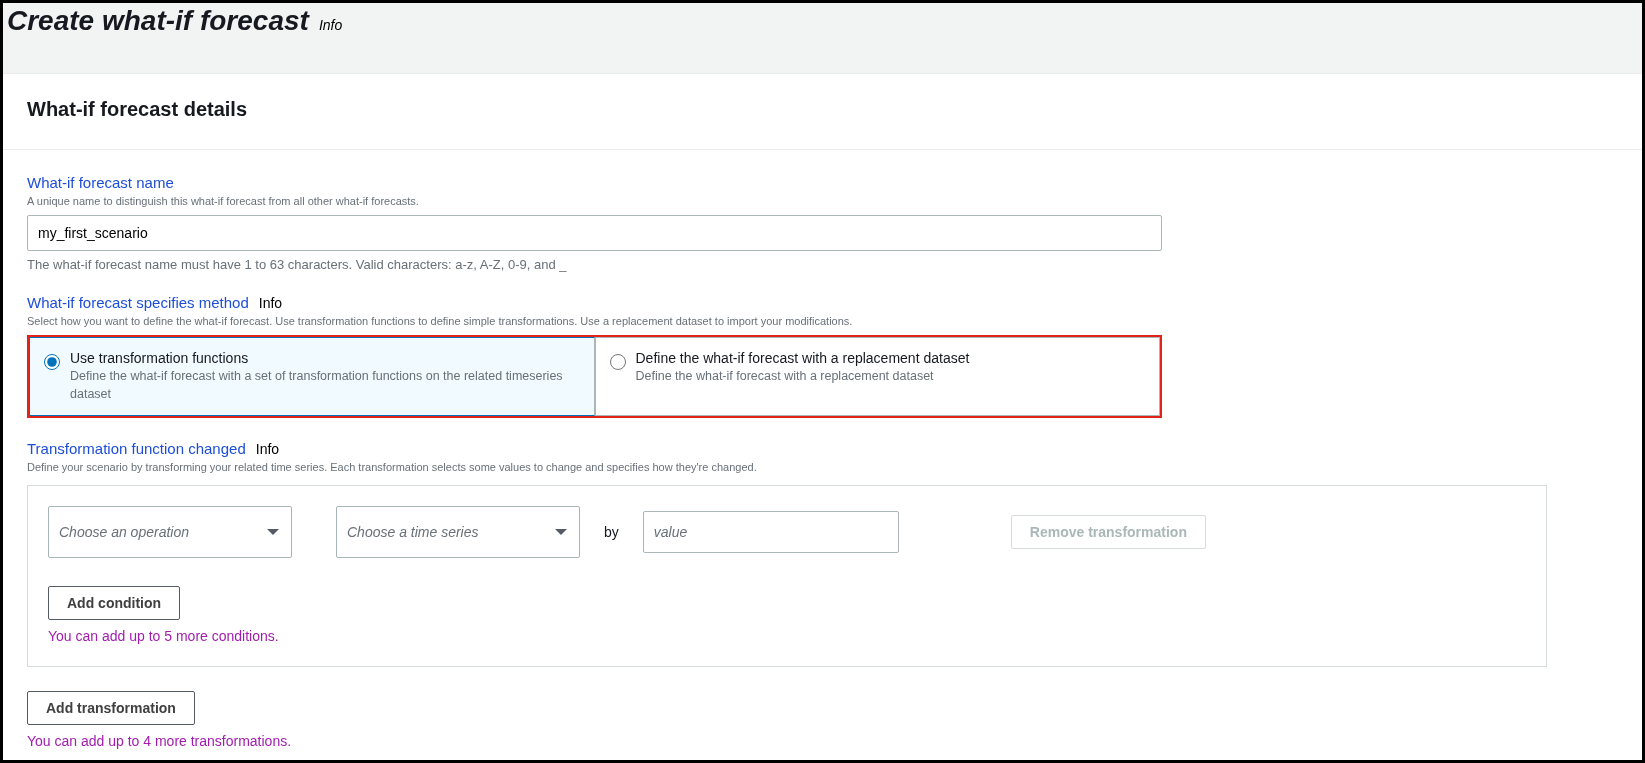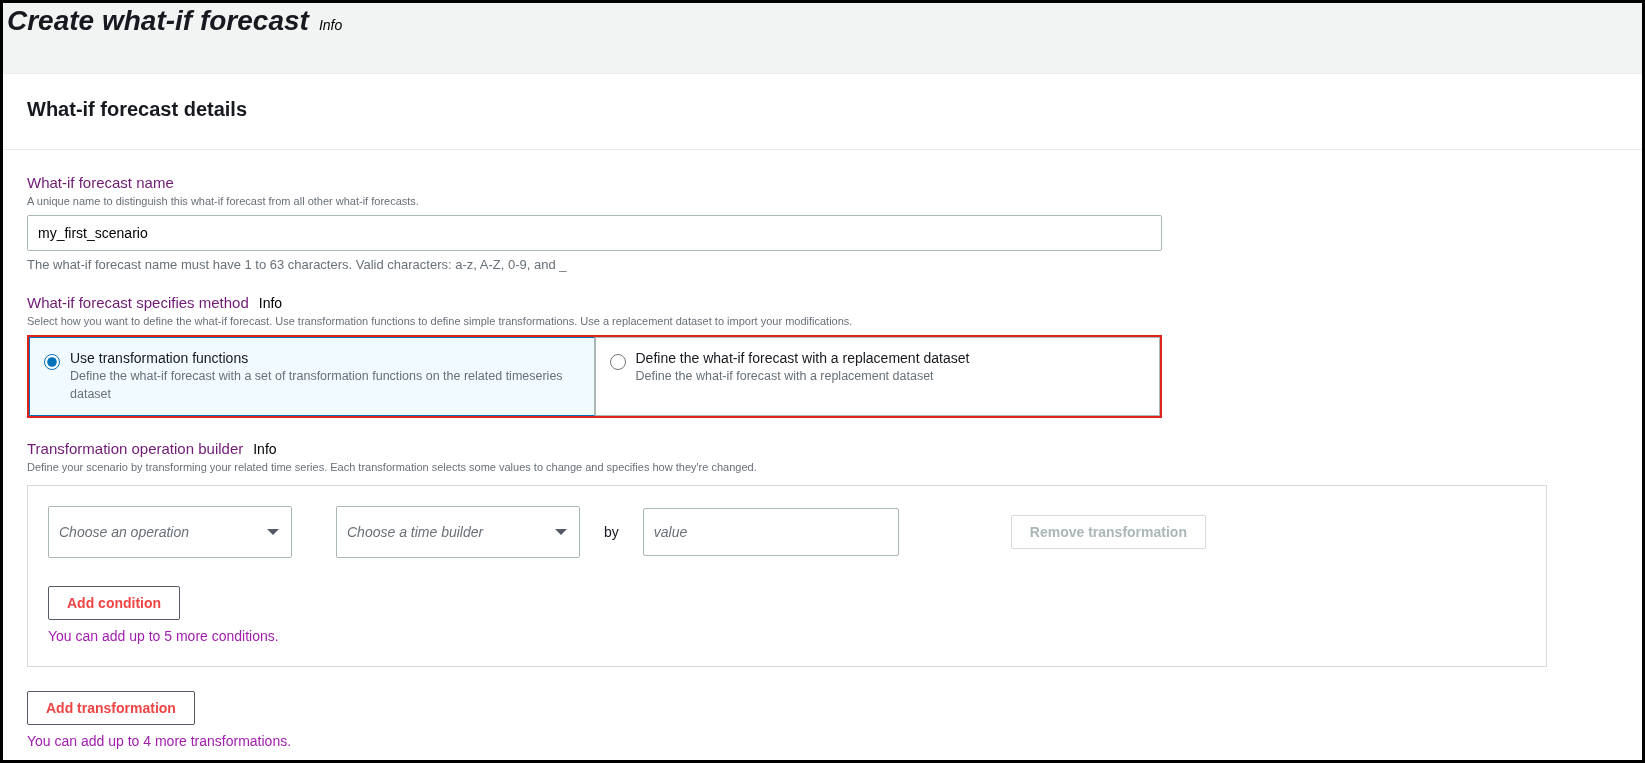--- a/index.html
+++ b/index.html
@@ -44,21 +44,21 @@
   }
   .hr {
     border: none;
     border-top: 1px solid #eaeded;
     margin: 0 -24px 24px -24px;
   }
   .field-group { margin-bottom: 22px; }
   .field-label {
     font-size: 15px;
     font-weight: 400;
-    color: #701a75;
+    color: #1d4ed8;
     margin-bottom: 4px;
   }
   .field-desc {
     font-size: 11px;
     color: #687078;
     margin-bottom: 8px;
   }
   .field-hint {
     font-size: 13px;
     color: #687078;
@@ -134,38 +134,38 @@
     right: 12px;
     top: 50%;
     transform: translateY(-50%);
     border-left: 6px solid transparent;
     border-right: 6px solid transparent;
     border-top: 6px solid #545b64;
   }
   .by-label { font-size: 14px; color: #16191f; margin: 0 -20px; }
   .value-input {
     width: 256px;
-    height: 48px;
+    height: 42px;
     border: 1px solid #aab7b8;
     border-radius: 2px;
     padding: 0 10px;
     font-size: 14px;
     font-family: inherit;
     font-style: italic;
   }
   .value-input::placeholder { color: #687078; }
   .btn {
     height: 34px;
     border: 1px solid #545b64;
     border-radius: 2px;
     background: #fff;
     padding: 0 18px;
     font-size: 14px;
     font-weight: 700;
-    color: #ef4444;
+    color: #404040;
     cursor: pointer;
     font-family: inherit;
   }
   .btn:disabled {
     color: #aab7b8;
     border-color: #d5dbdb;
     cursor: not-allowed;
   }
   .spacer { flex: 0 0 24px; }
   .add-cond-wrap { margin-bottom: 6px; }
@@ -209,32 +209,32 @@
       <label class="radio-tile">
         <input type="radio" name="defmethod" style="">
         <div class="tile-title">Define the what-if forecast with a replacement dataset</div>
         <div class="tile-desc">Define the what-if forecast with a replacement dataset</div>
       </label>
     </div>
   </div>
 
   <div class="field-group">
     <div class="label-row">
-      <span class="field-label">Transformation operation builder</span>
+      <span class="field-label">Transformation function changed</span>
       <a class="info-link">Info</a>
     </div>
     <div class="field-desc">Define your scenario by transforming your related time series. Each transformation selects some values to change and specifies how they're changed.</div>
 
     <div class="builder-box">
       <div class="builder-row">
         <div class="dropdown">
           <span>Choose an operation</span>
         </div>
         <div class="dropdown">
-          <span>Choose a time builder</span>
+          <span>Choose a time series</span>
         </div>
         <span class="by-label">by</span>
         <input type="text" class="value-input" placeholder="value" style="">
         <div class="spacer"></div>
         <button class="btn" disabled="">Remove transformation</button>
       </div>
       <div class="add-cond-wrap">
         <button class="btn">Add condition</button>
         <div class="small-hint">You can add up to 5 more conditions.</div>
       </div>

